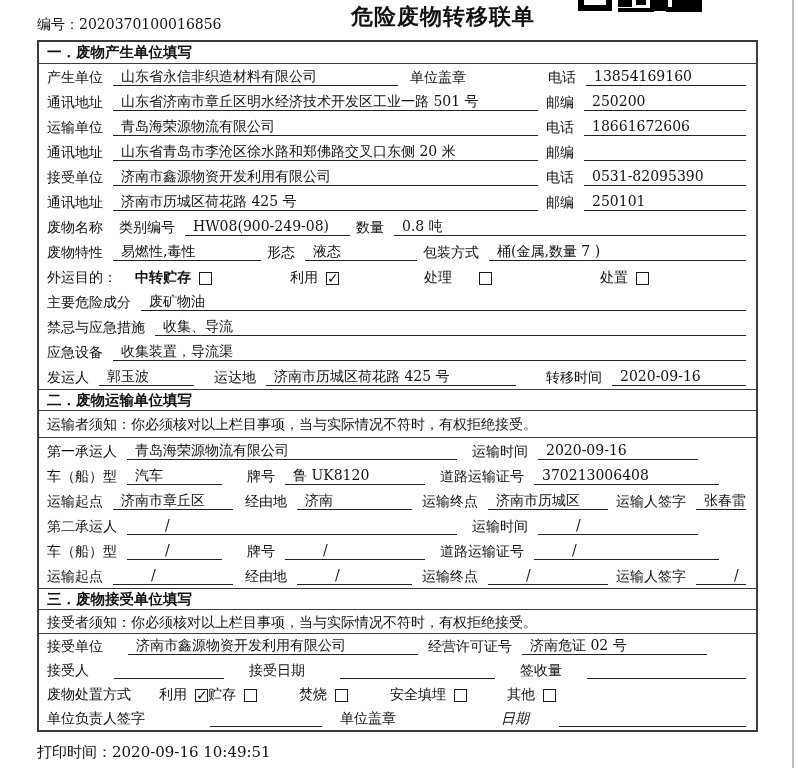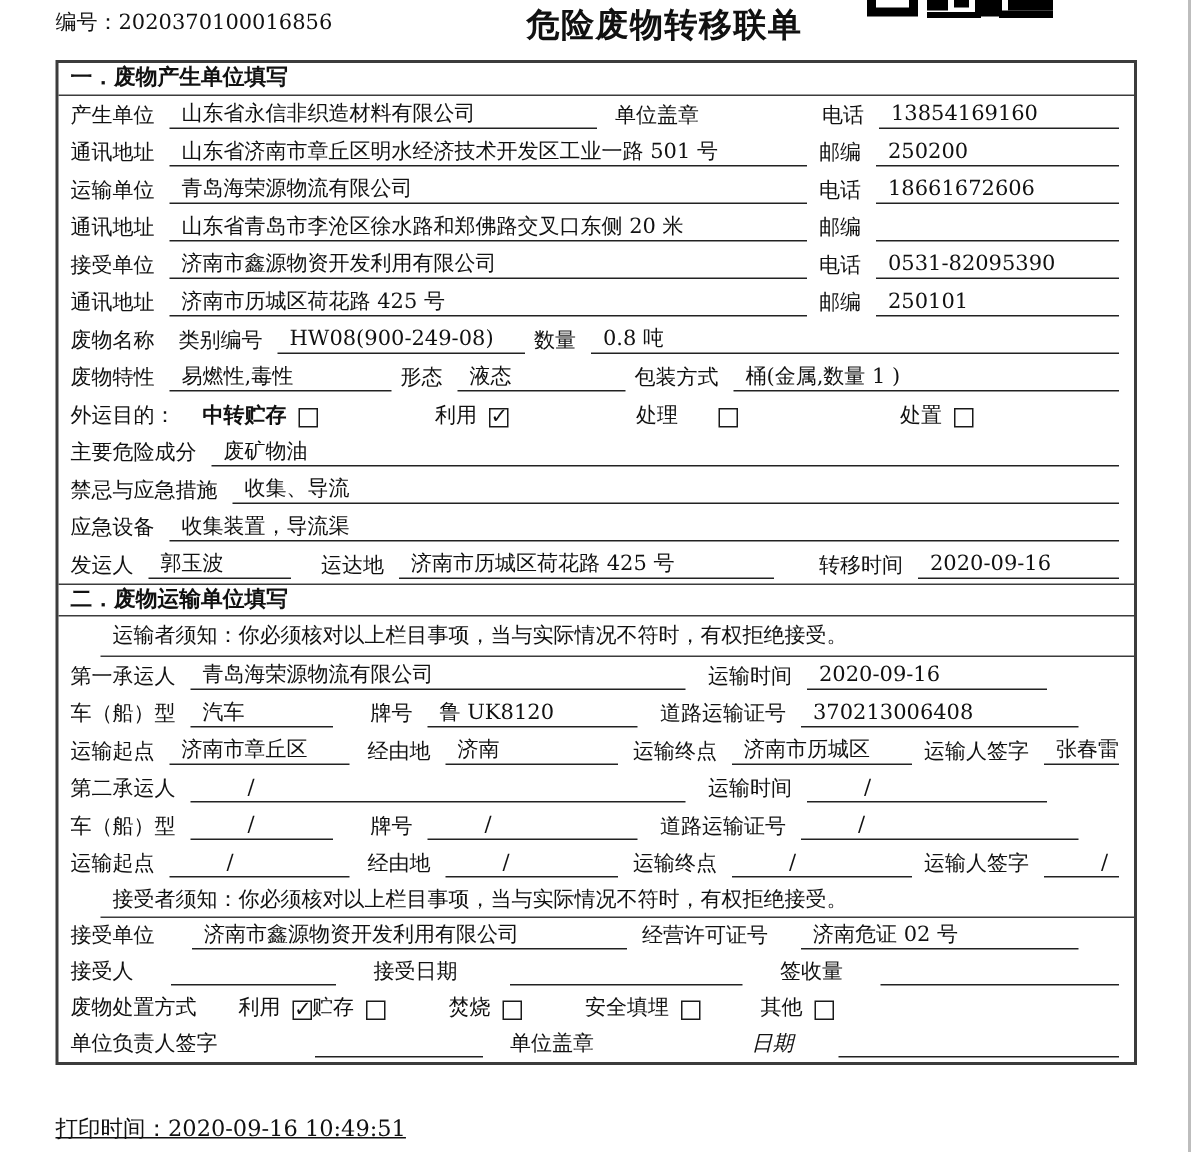--- a/index.html
+++ b/index.html
@@ -2,46 +2,46 @@
 <html><head>
 <meta charset="utf-8">
 <style>
   * { box-sizing: border-box; margin: 0; padding: 0; }
   html,body { width: 796px; height: 768px; background: #ffffff; overflow: hidden; }
   body { font-family: "DejaVu Serif", "Liberation Serif", serif; color: #111; position: relative; }
 
   .page-edge { position: absolute; top: 0; right: 2px; width: 2px; height: 768px; background: #bdbdbd; }
 
   
-  .doc-no { position: absolute; left: 37px; top: 6px; font-size: 14px; white-space: nowrap; text-align: center; }
+  .doc-no { position: absolute; left: 37px; top: 16px; font-size: 14px; white-space: nowrap; text-align: center; }
   .doc-title { position: absolute; left: 443px; top: 2px; transform: translateX(-50%); font-size: 22px; font-weight: bold; letter-spacing: 1px; white-space: nowrap; }
 
   
   .qr { position: absolute; left: 578px; top: 0; width: 126px; height: 12px; }
   .qr div { position: absolute; background: #000; }
 
   
   .form { position: absolute; left: 37px; top: 40px; width: 721px; border: 2px solid #3c3c3c; background: #fff; }
   .sec-header { height: 22px; line-height: 20px; padding-left: 8px; font-size: 14.5px; font-weight: bold; border-bottom: 1.5px solid #3c3c3c; white-space: nowrap; }
   .section + .section .sec-header { border-top: 1.5px solid #3c3c3c; }
 
   .row { display: flex; align-items: flex-end; height: 25px; padding: 0 8px 3px 8px; font-size: 14px; white-space: nowrap; }
   .section.s3 .row { height: 24px; }
-  .row.notice { height: 27px; align-items: center; padding-bottom: 0; border-bottom: 1.5px solid #3c3c3c; margin-left: 28px; }
+  .row.notice { height: 27px; align-items: center; padding-bottom: 0; border-bottom: 1.5px solid #3c3c3c; }
 
   .lbl { display: inline-block; line-height: 18px; margin-right: 10px; flex: 0 0 auto; }
   .val { display: inline-block; line-height: 18px; min-height: 18px; border-bottom: 1.4px solid #222; padding-left: 8px; flex: 0 0 auto; overflow: visible; }
   .val.grow { flex: 1 1 auto; margin-right: 2px; }
   .val.slash { text-indent: 30px; }
 
   .chk { display: inline-flex; align-items: flex-end; flex: 0 0 auto; }
   .chk-lbl { line-height: 18px; }
   .box { display: inline-block; width: 13px; height: 13px; border: 1.5px solid #1a1a1a; margin-left: 8px; margin-bottom: 1px; font-size: 14px; line-height: 11px; text-align: center; overflow: visible; }
 
-  .print-time { position: absolute; left: 37px; top: 743px; font-size: 15px; white-space: nowrap; text-decoration: underline; }
+  .print-time { position: absolute; left: 37px; top: 743px; font-size: 15px; white-space: nowrap; }
 </style>
 </head>
 <body>
 
 <div class="doc-no"><span>编号：</span><span>2020370100016856</span></div>
 
 <div class="doc-title">危险废物转移联单</div>
 
 <div class="qr">
   <div style="left:0;top:0;width:34px;height:11px;"></div>
@@ -100,21 +100,21 @@
         <span class="val" style="width: 165px;">HW08(900-249-08)</span>
         <span class="lbl" style="margin-left: 6px;">数量</span>
         <span class="val grow">0.8 吨</span>
       </div>
       <div class="row">
         <span class="lbl">废物特性</span>
         <span class="val" style="width: 148px;">易燃性,毒性</span>
         <span class="lbl" style="margin-left: 6px;">形态</span>
         <span class="val" style="width: 112px;">液态</span>
         <span class="lbl" style="margin-left: 6px;">包装方式</span>
-        <span class="val grow">桶(金属,数量 1 )</span>
+        <span class="val grow">桶(金属,数量 7 )</span>
       </div>
       <div class="row">
         <span class="lbl">外运目的：</span>
         <span class="chk" style="margin-left: 8px; font-weight: bold;">
           <span class="chk-lbl">中转贮存</span>
           <span class="box"></span>
         </span>
         <span class="chk" style="margin-left: 78px;">
           <span class="chk-lbl">利用</span>
           <span class="box">✓</span>
@@ -197,28 +197,29 @@
         <span class="val slash" style="width: 120px;">/</span>
         <span class="lbl" style="margin-left: 12px;">经由地</span>
         <span class="val slash" style="width: 115px;">/</span>
         <span class="lbl" style="margin-left: 10px;">运输终点</span>
         <span class="val slash" style="width: 120px;">/</span>
         <span class="lbl" style="margin-left: 8px;">运输人签字</span>
         <span class="val slash grow">/</span>
       </div>
     </div>
     <div class="section s3">
+      <div class="sec-header">三．废物接受单位填写</div>
       <div class="row notice">
         <span class="lbl">接受者须知：你必须核对以上栏目事项，当与实际情况不符时，有权拒绝接受。</span>
       </div>
       <div class="row">
         <span class="lbl">接受单位</span>
         <span class="val" style="width: 290px; margin-left: 15px;">济南市鑫源物资开发利用有限公司</span>
         <span class="lbl" style="margin-left: 10px;">经营许可证号</span>
-        <span class="val" style="width: 185px; margin-left: 12px;">济南危证 02 号</span>
+        <span class="val" style="width: 185px;">济南危证 02 号</span>
       </div>
       <div class="row">
         <span class="lbl">接受人</span>
         <span class="val" style="width: 110px; margin-left: 15px;"></span>
         <span class="lbl" style="margin-left: 25px;">接受日期</span>
         <span class="val" style="width: 155px; margin-left: 25px;"></span>
         <span class="lbl" style="margin-left: 25px;">签收量</span>
         <span class="val grow" style="margin-left: 15px;"></span>
       </div>
       <div class="row">

